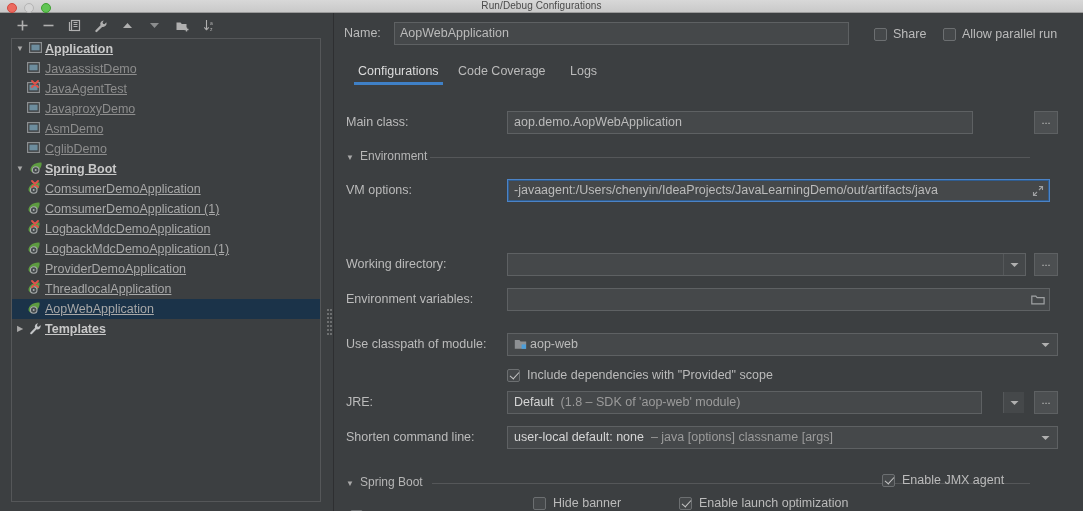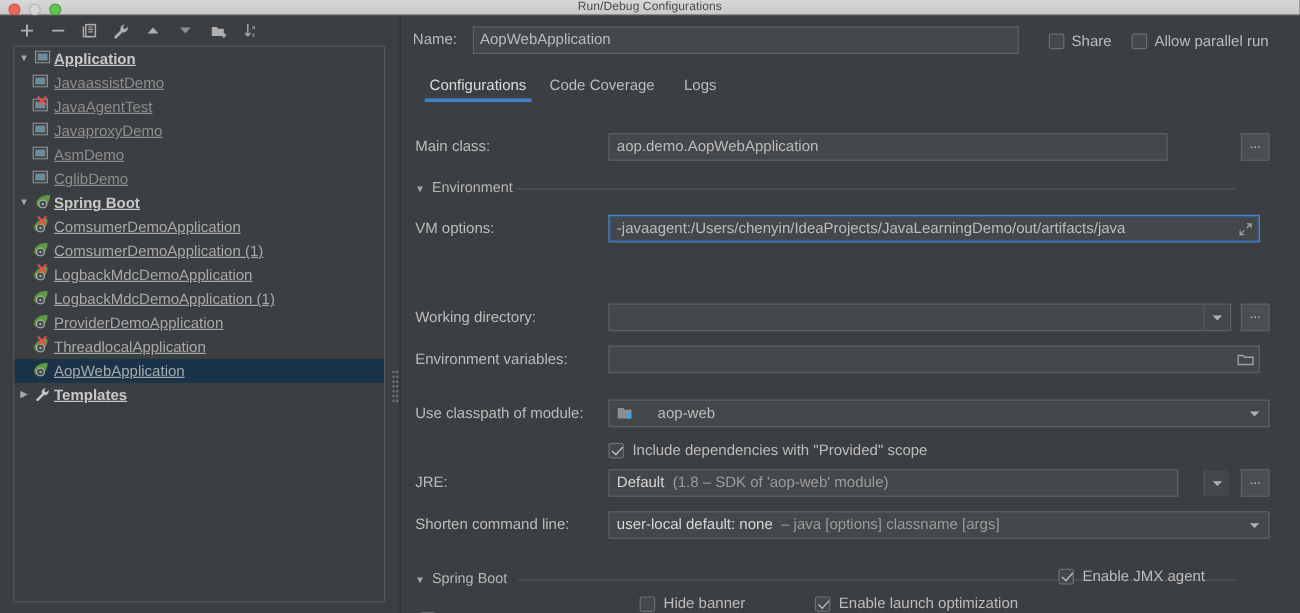--- a/index.html
+++ b/index.html
@@ -418,21 +418,21 @@
       <div class="frow" style="top:203px; width:725px">
         <div class="flabel lbl-static">Environment variables:</div>
         <div class="fld" style="left:161px; width:543px; padding-right:24px"></div>
         <svg style="position:absolute; left:685px; top:6px" width="14" height="12" viewBox="0 0 14 12">
           <path d="M0.8 2.2h4l1.3 1.5h7v6.1H0.8z" fill="none" stroke="#9fa1a3" stroke-width="1.2"></path>
         </svg>
       </div>
 
       <div class="frow" style="top:248px; width:725px">
         <div class="flabel lbl-static">Use classpath of module:</div>
-        <div class="fld" style="left:161px; width:551px; padding-left:40px">
+        <div class="fld" style="left:161px; width:551px; padding-left:22px">
           <svg class="modicon" width="14" height="13" viewBox="0 0 14 13">
             <path d="M0.8 2h4.6l1.2 1.5h5.6v7.3H0.8z" fill="#8d9093"></path>
             <rect x="7.6" y="6.4" width="4.4" height="4.4" fill="#4c9ed9"></rect>
           </svg>
           <span>aop-web</span>
         </div>
         <div class="arrowbtn" style="left:689px">
           <svg width="9" height="6" viewBox="0 0 9 6">
               <path d="M0.5 1 L4.5 5 L8.5 1 Z" fill="#b0b0b0"></path>
             </svg>

